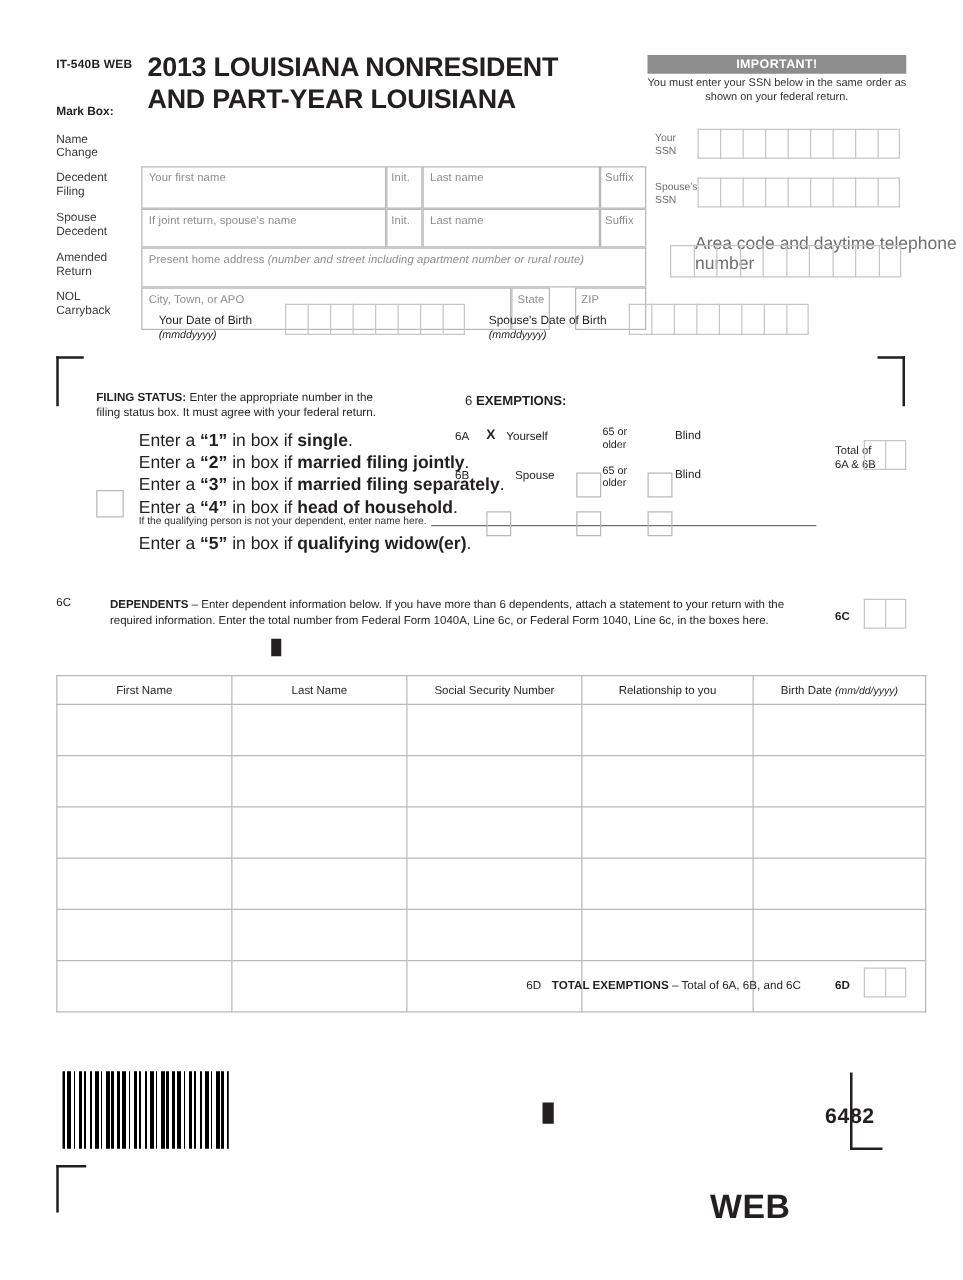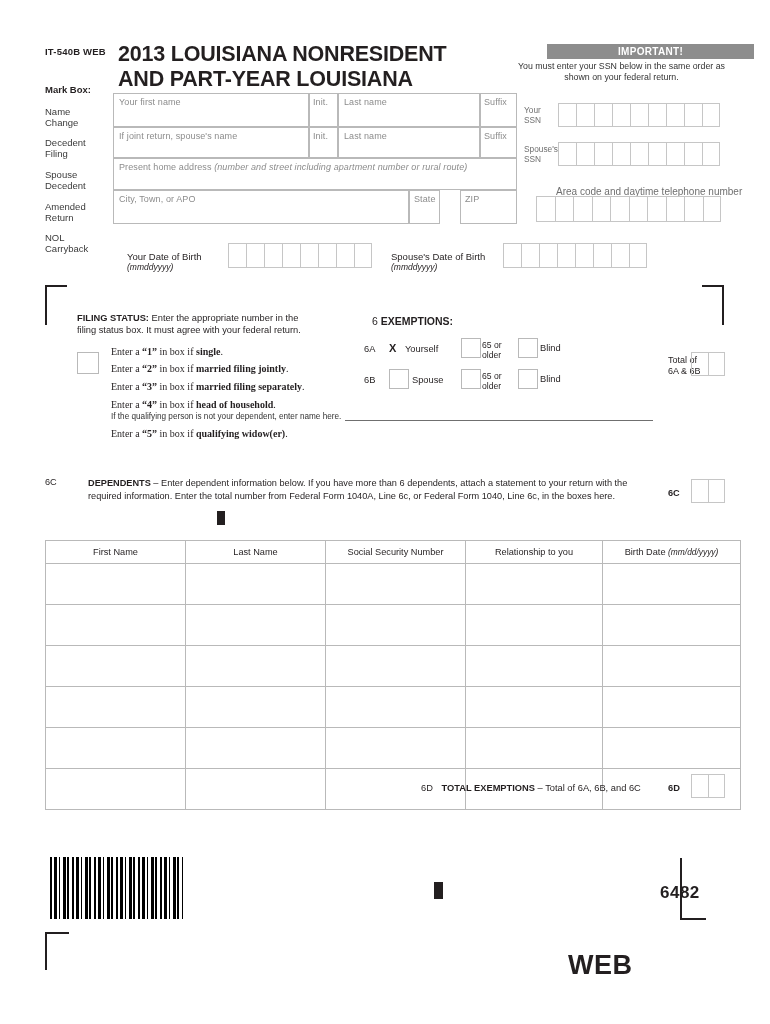--- a/index.html
+++ b/index.html
@@ -12,21 +12,21 @@
     color: #231f20;
   }
   #page {
     position: relative;
     width: 770px;
     height: 1024px;
     overflow: hidden;
     background: #fff;
   }
   .abs { position: absolute; }
-  .bx { box-sizing: border-box; }
+  .bx { box-sizing: border-box; margin-top: 40px; }
 
   
   .form-id {
     left: 45px; top: 46px;
     font-size: 9.5px; font-weight: bold; letter-spacing: .2px;
   }
   .mark-box-label {
     left: 45px; top: 84px;
     font-size: 9.5px; font-weight: bold;
   }
@@ -38,21 +38,21 @@
   .title {
     left: 118px; top: 42px;
     font-size: 21.5px; font-weight: bold; letter-spacing: -0.2px;
     line-height: 25px;
     color: #231f20;
   }
   .important-bar {
     left: 518px; top: 44px; width: 207px; height: 15px;
     background: #8d8d8d; color: #fff;
     font-size: 10px; font-weight: bold; text-align: center;
-    line-height: 15px; letter-spacing: .3px; margin-left: 29px;
+    line-height: 15px; letter-spacing: .3px;
   }
   .important-text {
     left: 518px; top: 61px; width: 207px;
     font-size: 8.8px; text-align: center; line-height: 11px; color: #333;
   }
   .cellbox { border: 1px solid #b9b9b9; }
   .fieldlabel {
     font-size: 9px; color: #8c8c8c; padding: 3px 0 0 5px;
     letter-spacing: .1px;
   }
@@ -64,30 +64,30 @@
   .comb { display: flex; }
   .comb > div {
     border: 1px solid #c6c6c6;
     border-right: none;
     height: 100%;
     box-sizing: border-box;
   }
   .comb > div:last-child { border-right: 1px solid #c6c6c6; }
 
   .phone-label {
-    font-size: 10px; color: #6f6f6f;
+    font-size: 14px; color: #6f6f6f;
   }
 
   
   .dob-label { font-size: 9.5px; }
   .dob-label .sub { font-size: 8.5px; font-style: italic; }
 
   
   .fs-head { font-size: 9.3px; line-height: 12px; }
-  .fs-line { font-size: 10px; line-height: 12px; font-family: Liberation Serif, serif; }
+  .fs-line { font-size: 14px; line-height: 12px; }
   .fs-note { font-size: 8.2px; color: #333; }
 
   .bigbox { border: 1px solid #b9b9b9; }
 
   .exempt-title { font-size: 10.5px; font-weight: bold; }
   .ex-label { font-size: 9.3px; }
   .ex-small { font-size: 8.6px; line-height: 9.5px; }
 
   
   .dep-head { font-size: 9.2px; line-height: 12.5px; margin-left: 24px; }

